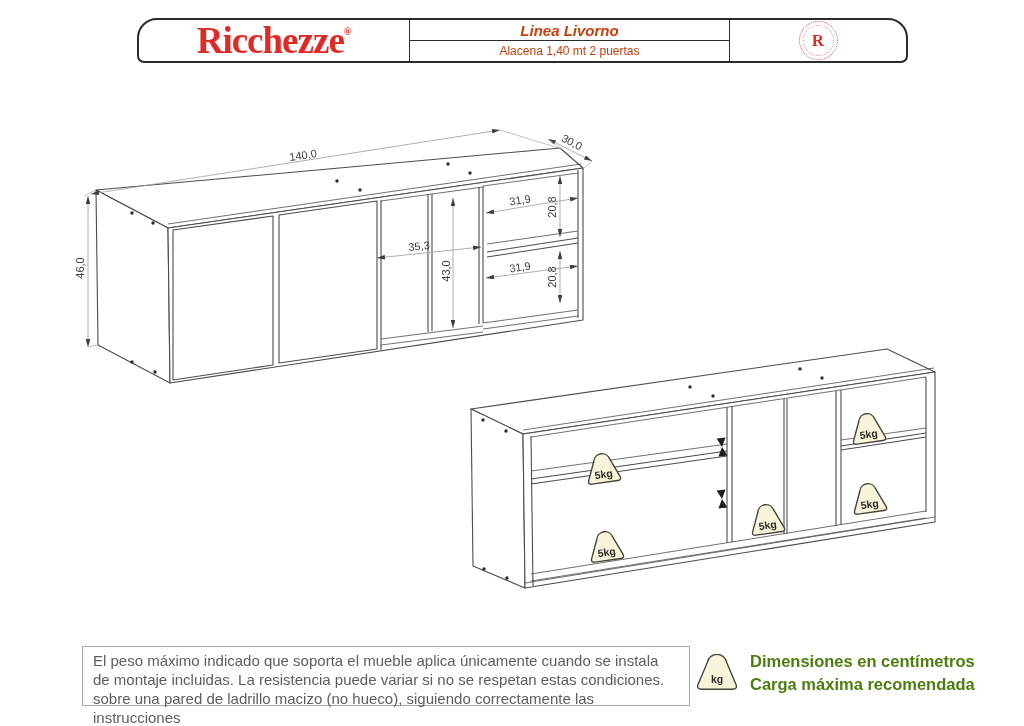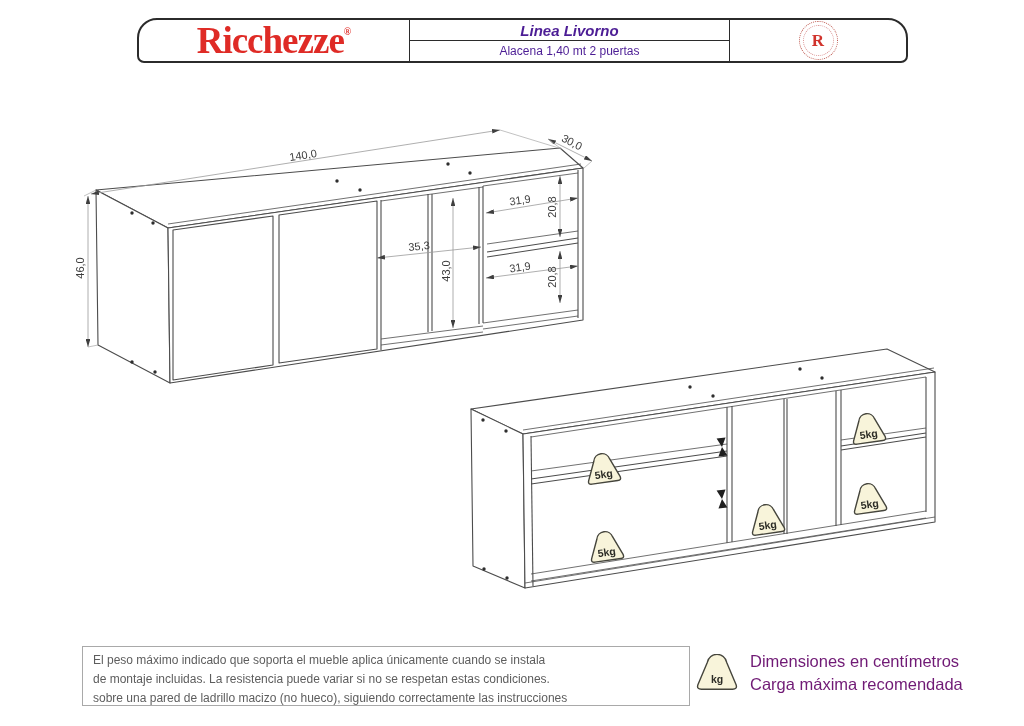--- a/index.html
+++ b/index.html
@@ -9,21 +9,21 @@
   
   .header-box{position:absolute;left:137px;top:18px;width:771px;height:45px;
               border:2px solid #2b2b2b;border-radius:20px 20px 7px 7px;
               display:grid;grid-template-columns:271px 320px 1fr;box-sizing:border-box;background:#fff;}
   .hcell{display:flex;align-items:center;justify-content:center;}
   .brand-cell{border-right:1.5px solid #2b2b2b;}
   .brand{font-family:"Liberation Serif",serif;font-weight:bold;color:#df2b26;
          font-size:37px;letter-spacing:-1px;line-height:1;}
   .brand sup{font-size:10px;letter-spacing:0;vertical-align:18px;}
   .mid-cell{display:flex;flex-direction:column;border-right:1.5px solid #2b2b2b;}
-  .mid-row{flex:1;display:flex;align-items:center;justify-content:center;color:#4c1d95;}
+  .mid-row{flex:1;display:flex;align-items:center;justify-content:center;color:#c2410c;}
   .mid-row.top{font-weight:bold;font-style:italic;font-size:15px;border-bottom:1.5px solid #2b2b2b;}
   .mid-row.bot{font-size:12px;}
   .medallion{width:37px;height:37px;border:1.5px dotted #bf5a50;border-radius:50%;
              display:flex;align-items:center;justify-content:center;position:relative;}
   .medallion:before{content:"";position:absolute;inset:3px;border:1px dotted #d99;border-radius:50%;}
   .medallion span{font-family:"Liberation Serif",serif;font-weight:bold;color:#d0332c;font-size:17px;}
 
   
   .dwg{position:absolute;}
   .body-line{stroke:#4c4c4c;stroke-width:1.1;fill:none;stroke-linejoin:round;}
@@ -37,25 +37,25 @@
   .badge-txt{font-family:"Liberation Sans",sans-serif;font-size:10.5px;font-weight:bold;
              fill:#2c2c26;text-anchor:middle;}
 
   
   .dim-label{position:absolute;font-size:11px;color:#3d3d3d;white-space:nowrap;
              transform:translate(-50%,-50%);}
 
   
   .disclaimer{position:absolute;left:82px;top:646px;width:608px;height:60px;box-sizing:border-box;
               border:1.5px solid #a9a9a9;background:#fff;padding:4px 10px;
-              font-size:12px;line-height:19px;color:#5d5d5d;}
+              font-size:15px;line-height:19px;color:#5d5d5d;}
   .disclaimer span{display:block;}
   .legend{position:absolute;left:696px;top:651px;display:flex;align-items:center;gap:12px;}
   .legend-text{display:flex;flex-direction:column;gap:3px;}
-  .legend-text div{font-size:16.5px;font-weight:normal;color:#701a75;line-height:20px;}
+  .legend-text div{font-size:16.5px;font-weight:bold;color:#4d7c0f;line-height:20px;}
 </style>
 </head>
 <body>
 
 <div class="page">
 
   <div class="header-box">
     <div class="hcell brand-cell">
       <div class="brand"><span>Ricchezze</span><sup>®</sup></div>
     </div>

